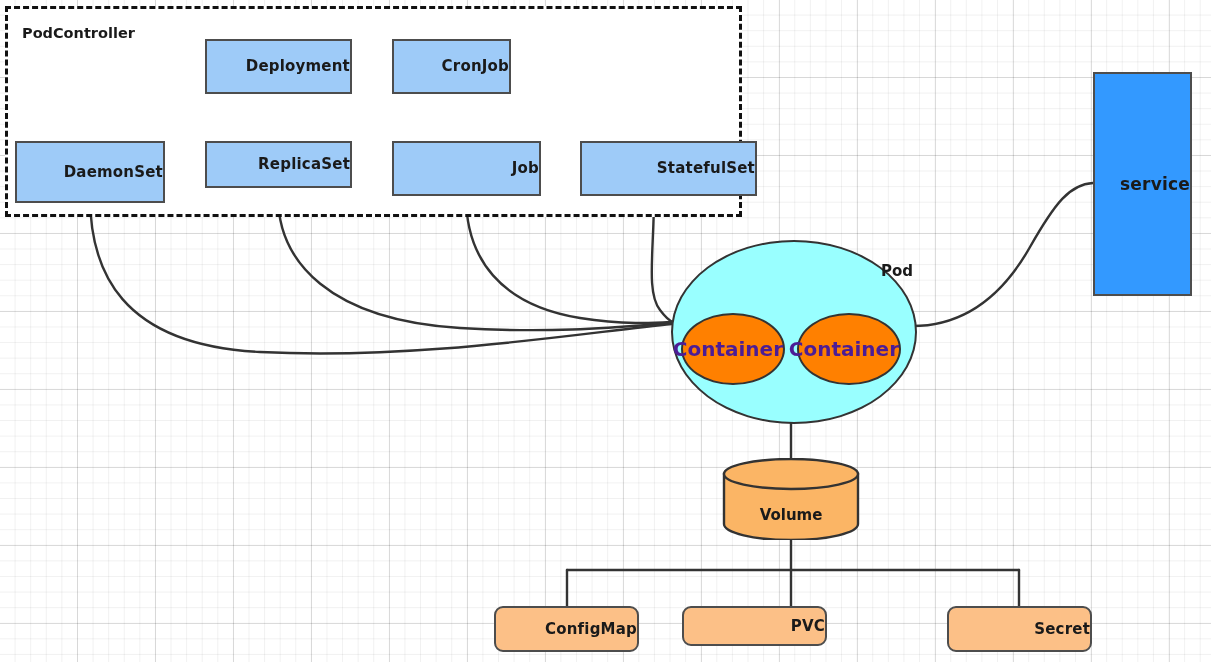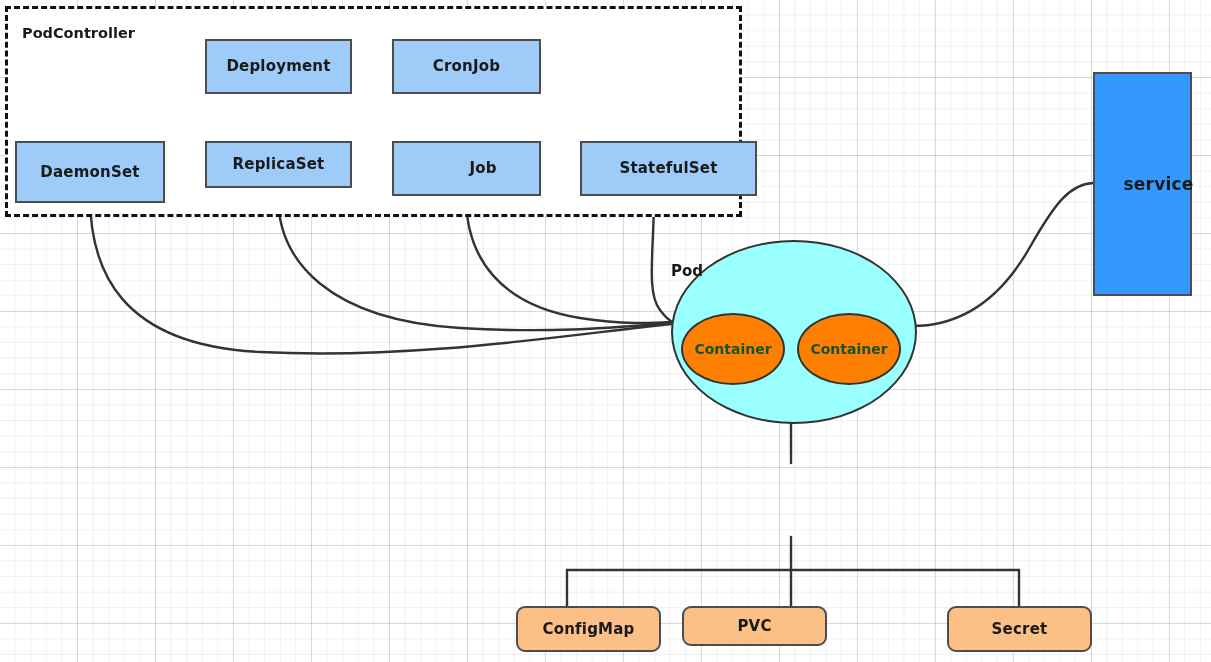--- a/index.html
+++ b/index.html
@@ -38,21 +38,21 @@
     height: 662px;
     pointer-events: none;
   }
 
   
   .node {
     position: absolute;
     box-sizing: border-box;
     display: flex;
     align-items: center;
-    justify-content: center;
+    justify-content: flex-end;
     text-align: center;
     color: #1a1a1a;
     font-weight: bold;
     letter-spacing: 0.2px;
     line-height: 1.1;
   }
 
   .ctrl-box {
     background: #9ECBF8;
     border: 2px solid #4d4d4d;
@@ -84,36 +84,36 @@
     position: absolute;
     background: #99FFFF;
     border: 2px solid #333333;
     border-radius: 50%;
   }
   .pod-label {
     position: absolute;
     font-size: 15px;
     font-weight: bold;
     color: #1a1a1a;
-    text-align: left;
+    text-align: right;
     white-space: nowrap;
   }
 
   .container-ellipse {
     position: absolute;
     box-sizing: border-box;
     background: #FF8000;
     border: 2px solid #333333;
     border-radius: 50%;
     display: flex;
     align-items: center;
-    justify-content: center;
-    font-size: 14px;
-    font-weight: bold;
-    color: #14532d;
+    justify-content: flex-end;
+    font-size: 20px;
+    font-weight: bold;
+    color: #4c1d95;
   }
 
   
   .cylinder {
     position: absolute;
   }
   .cyl-label {
     position: absolute;
     width: 100%;
     text-align: center;
@@ -163,21 +163,21 @@
       <path d="M 1019 570 L 1019 606"></path>
     </g>
   </svg>
 
   <div class="group-box" style="left:5px; top:6px; width:737px; height:211px;"></div>
   <div class="group-title" style="left:22px; top:25px;">PodController</div>
 
   <div class="node ctrl-box" style="left:205px; top:39px; width:147px; height:55px;">
     <span>Deployment</span>
   </div>
-  <div class="node ctrl-box" style="left:392px; top:39px; width:149px; height:55px;">
+  <div class="node ctrl-box" style="left:392px; top:39px; width:119px; height:55px;">
     <span>CronJob</span>
   </div>
 
   <div class="node ctrl-box" style="left:15px; top:141px; width:150px; height:62px;">
     <span>DaemonSet</span>
   </div>
   <div class="node ctrl-box" style="left:205px; top:141px; width:147px; height:47px;">
     <span>ReplicaSet</span>
   </div>
   <div class="node ctrl-box" style="left:392px; top:141px; width:149px; height:55px;padding-left:33px;">
@@ -194,22 +194,29 @@
   <div class="pod-ellipse" style="left:671px; top:240px; width:242px; height:180px;"></div>
   <div class="pod-label" style="left:671px; top:262px; width:242px;">Pod</div>
 
   <div class="container-ellipse" style="left:681px; top:313px; width:104px; height:72px;">
     <span>Container</span>
   </div>
   <div class="container-ellipse" style="left:797px; top:313px; width:104px; height:72px;">
     <span>Container</span>
   </div>
 
-
-  <div class="node storage-box" style="left:516px; top:606px; width:145px; height:46px;">
+  <div class="cylinder" style="left:721px; top:458px; width:140px; height:82px;">
+    <svg width="140" height="82" viewBox="0 0 140 82">
+      <path d="M 3 16 L 3 66 A 67 16 0 0 0 137 66 L 137 16 Z" fill="#FBB565" stroke="#333333" stroke-width="2.4"></path>
+      <ellipse cx="70" cy="16" rx="67" ry="15" fill="#FBB565" stroke="#333333" stroke-width="2.4"></ellipse>
+    </svg>
+    <div class="cyl-label" style="left:0; top:48px;">Volume</div>
+  </div>
+
+  <div class="node storage-box" style="left:494px; top:606px; width:145px; height:46px;">
     <span>ConfigMap</span>
   </div>
   <div class="node storage-box" style="left:682px; top:606px; width:145px; height:40px;">
     <span>PVC</span>
   </div>
   <div class="node storage-box" style="left:947px; top:606px; width:145px; height:46px;">
     <span>Secret</span>
   </div>
 
 </div>

